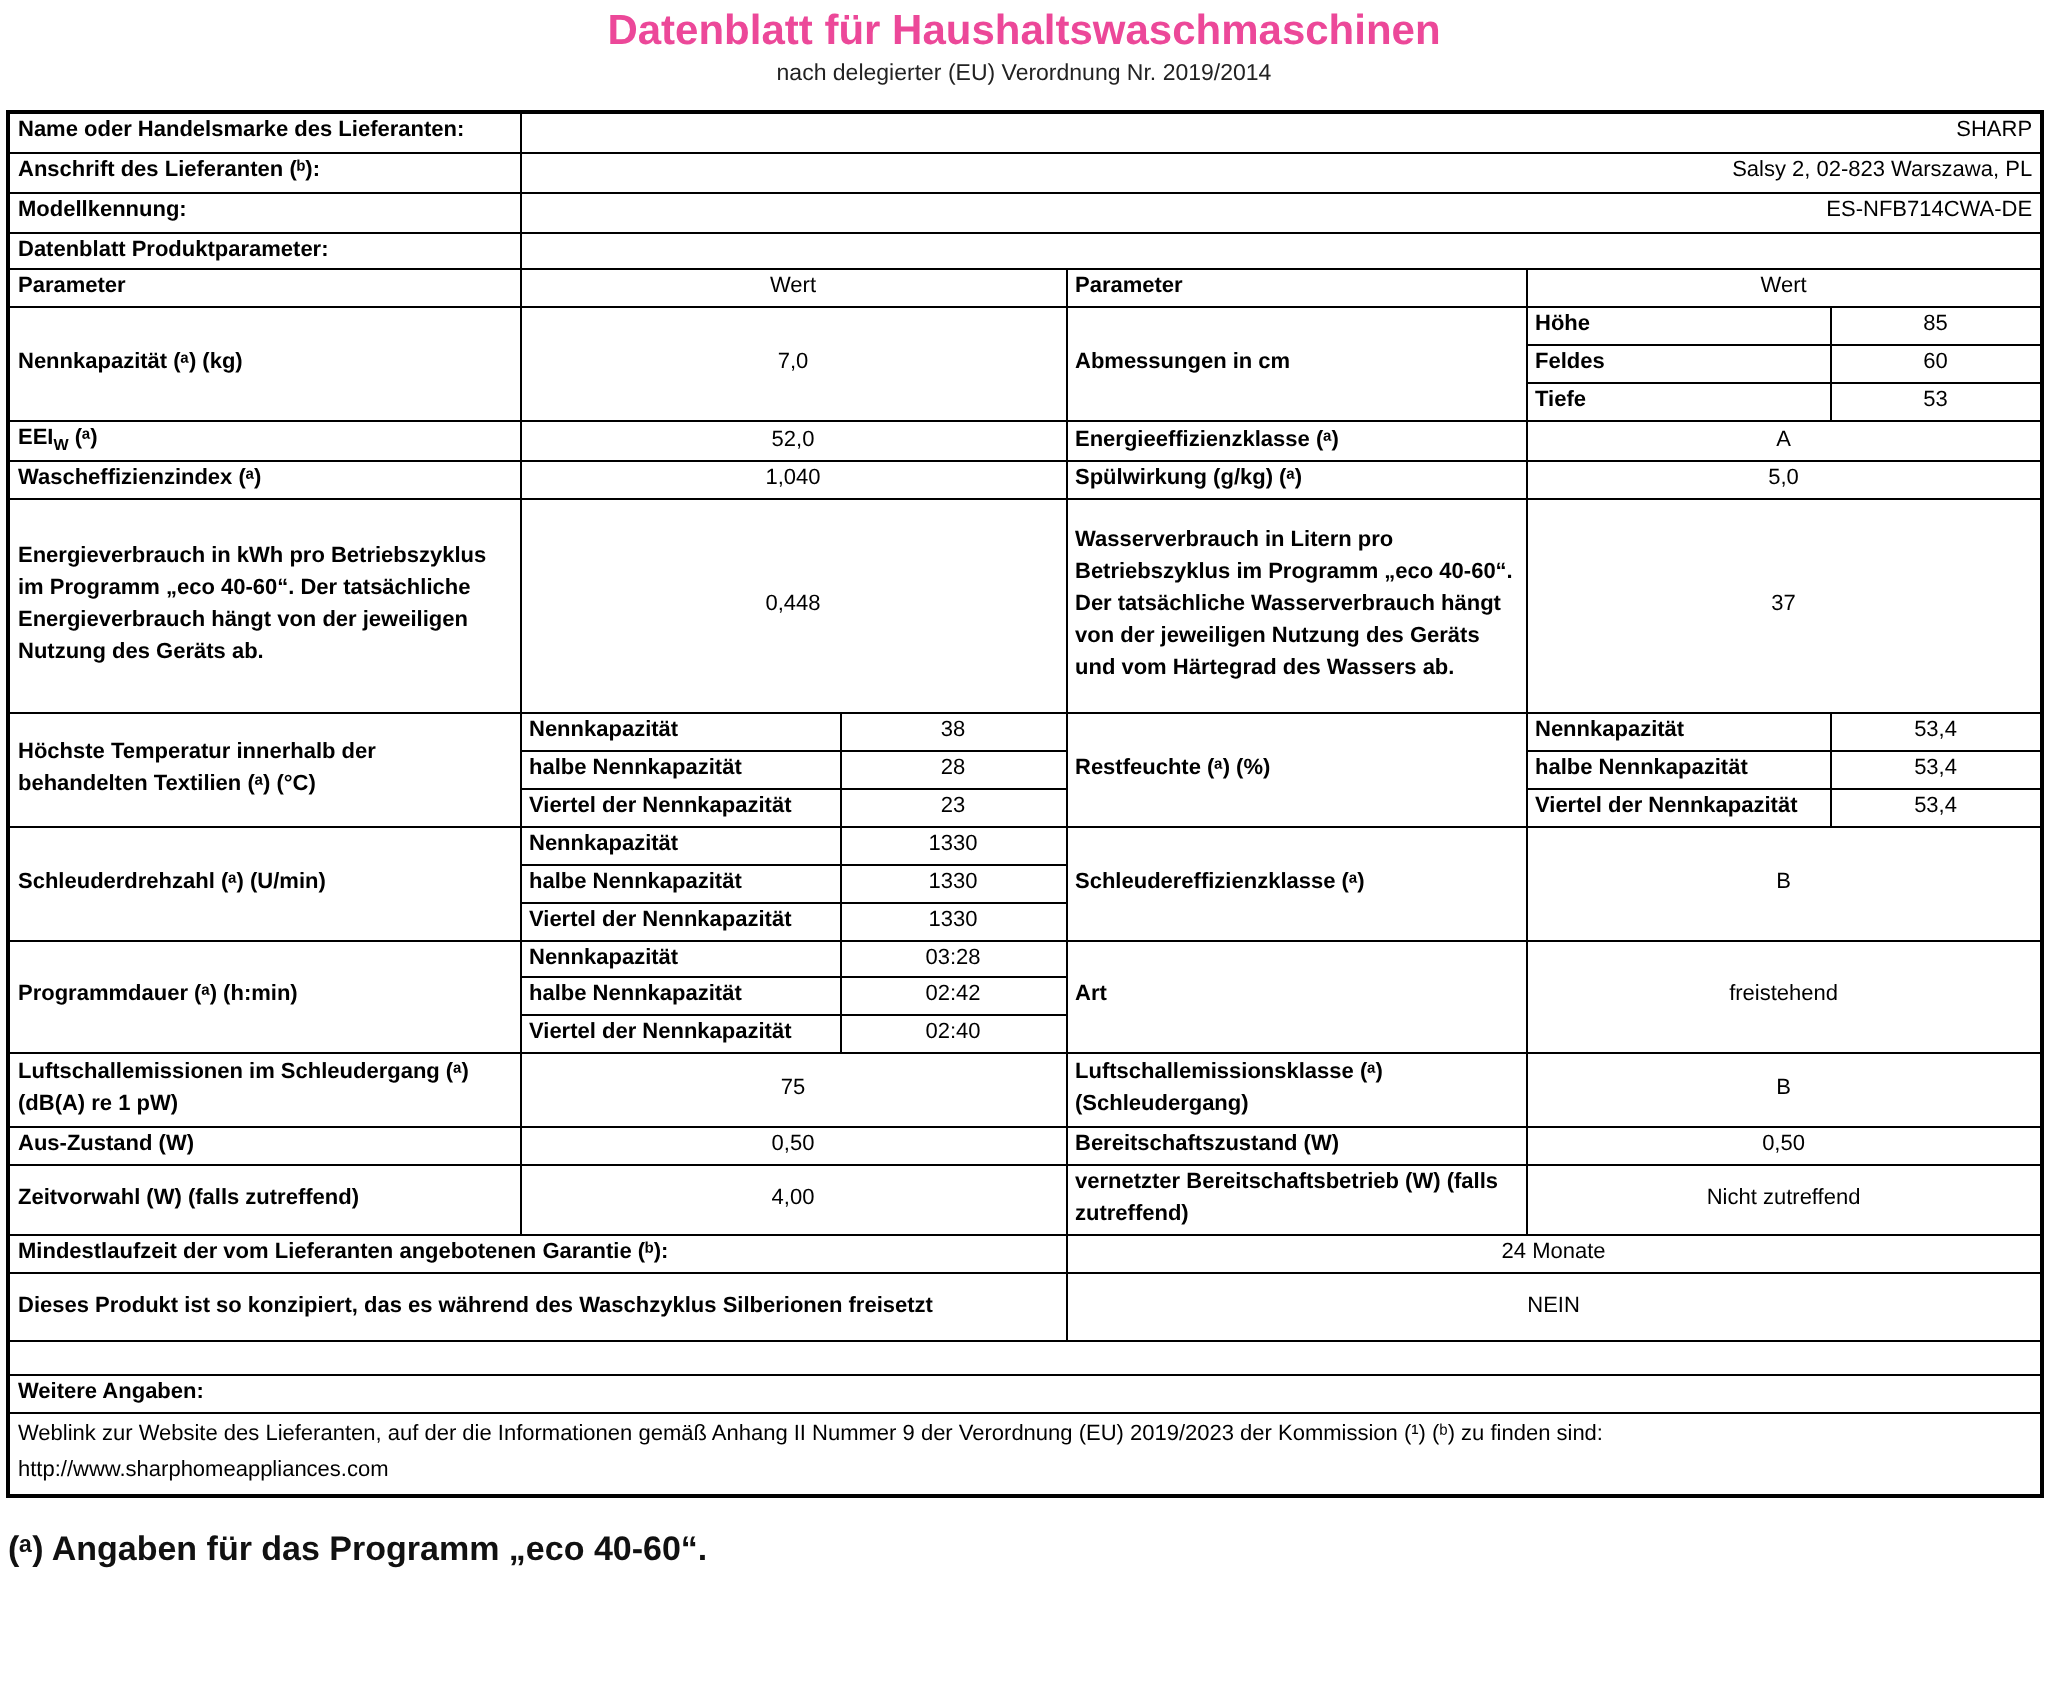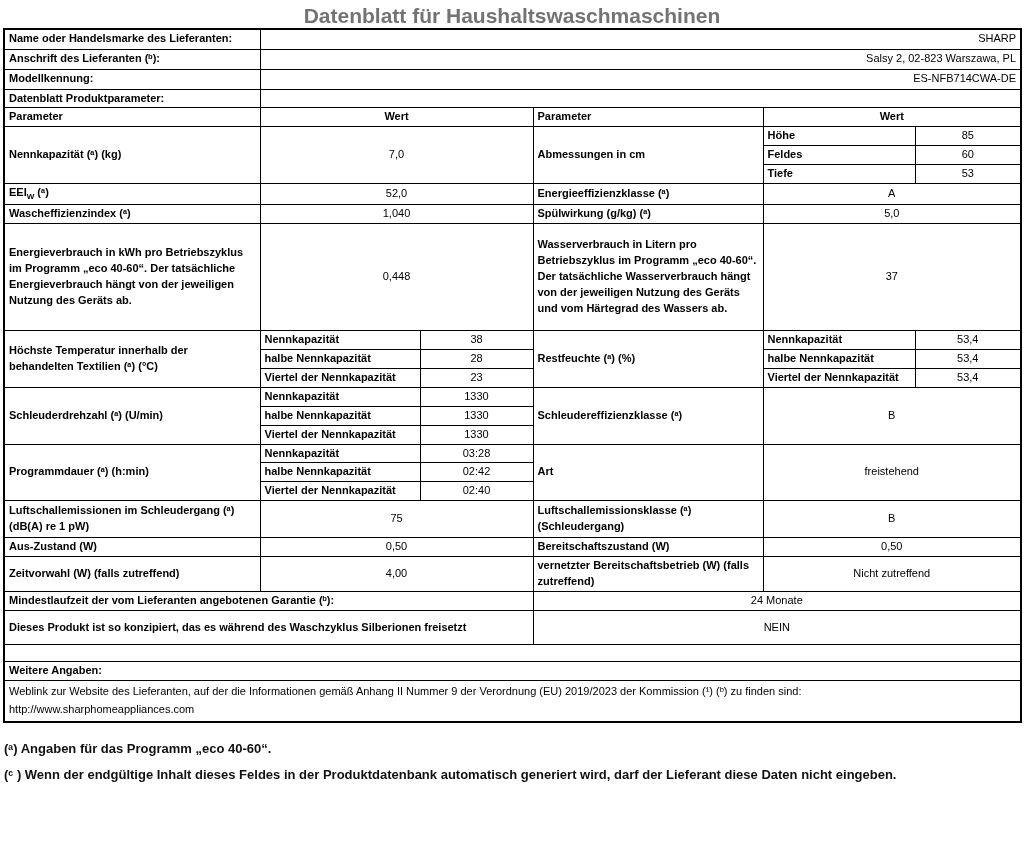--- a/index.html
+++ b/index.html
@@ -5,21 +5,21 @@
   html,body{margin:0;padding:0;background:#ffffff;}
   body{
     width:1024px;height:843px;
     font-family:"Liberation Sans",sans-serif;
     color:#000;
     -webkit-font-smoothing:antialiased;
   }
   .page{width:1024px;}
   .doc-title{
     text-align:center;font-size:21px;font-weight:bold;
-    margin:4px 0 0 0;color:#737373;
+    margin:4px 0 0 0;color:#ec4899;
   }
   .doc-subtitle{
     text-align:center;font-size:11.5px;color:#222;
     margin:3px 0 12px 0;
   }
   table.sheet{
     border-collapse:collapse;table-layout:fixed;
     width:1017px;margin-left:3px;
     border:2px solid #000;
   }
@@ -27,42 +27,43 @@
     border:1px solid #000;
     font-size:11px;line-height:1.45;
     padding:1px 4px;
     vertical-align:middle;
     overflow:hidden;
     word-wrap:break-word;
   }
   td.lbl{font-weight:bold;text-align:left;}
   td.val{font-weight:normal;text-align:center;}
   td.vall{font-weight:normal;text-align:right;font-size:11.5px;}
-  td.hdr{font-weight:bold;text-align:center;}
+  td.hdr{font-weight:normal;text-align:center;}
   td.bigcell{line-height:17px;}
   td.weblink{font-weight:normal;font-size:11px;vertical-align:middle;}
   td.weblink div{margin:2px 0;}
   sub.eei-sub{font-size:8px;font-weight:bold;}
   tr.h16{height:16px}tr.h17{height:17px}tr.h18{height:18px}tr.h20{height:20px}
   tr.h34{height:34px}tr.h35{height:35px}tr.h37{height:37px}tr.h40{height:40px}
   tr.h107{height:107px}
   .footnotes{
     margin:16px 0 0 4px;width:1014px;
   }
   .footnotes p{
-    font-size:13px;font-weight:bold;line-height:19px;
+    font-size:17px;font-weight:bold;line-height:19px;
     margin:0 0 7px 0;color:#111;
   }
 </style>
 </head>
 <body>
 
 <div class="page">
 
   <h1 class="doc-title">Datenblatt für Haushaltswaschmaschinen</h1>
+  <div class="doc-subtitle">nach delegierter (EU) Verordnung Nr. 2019/2014</div>
 
   <table class="sheet">
     <colgroup>
       <col style="width:256px">
         <col style="width:160px">
         <col style="width:113px">
       <col style="width:230px">
         <col style="width:152px">
         <col style="width:106px">
     </colgroup>
@@ -225,17 +226,16 @@
       <td class="weblink" colspan="6">
         <div>Weblink zur Website des Lieferanten, auf der die Informationen gemäß Anhang II Nummer 9 der Verordnung (EU) 2019/2023 der Kommission (¹) (ᵇ) zu finden sind:</div>
         <div>http://www.sharphomeappliances.com</div>
       </td>
     </tr>
   </tbody>
     </table>
 
   <div class="footnotes">
     <p>(ᵃ) Angaben für das Programm „eco 40-60“.</p>
-    <p>(ᶜ ) Wenn der endgültige Inhalt dieses Feldes in der Produktdatenbank automatisch generiert wird, darf der Lieferant diese Daten nicht eingeben.</p>
 
   </div>
 
 </div>
 
 </body></html>

